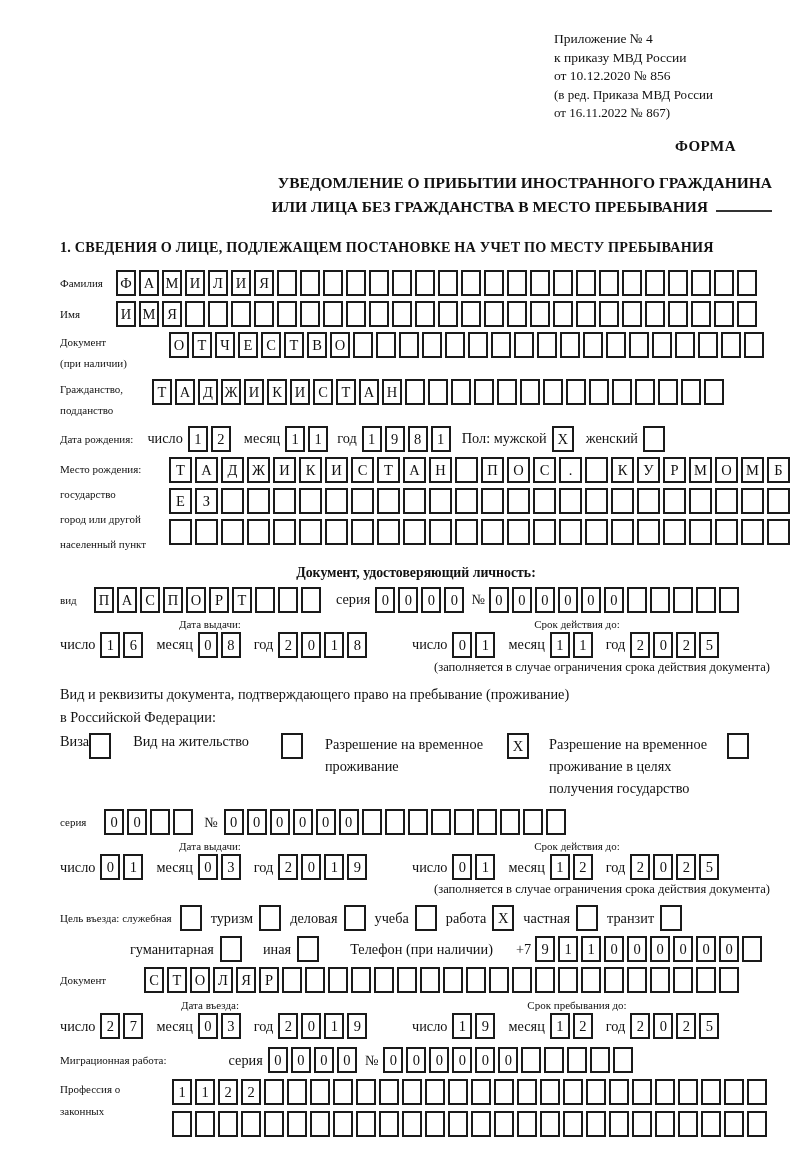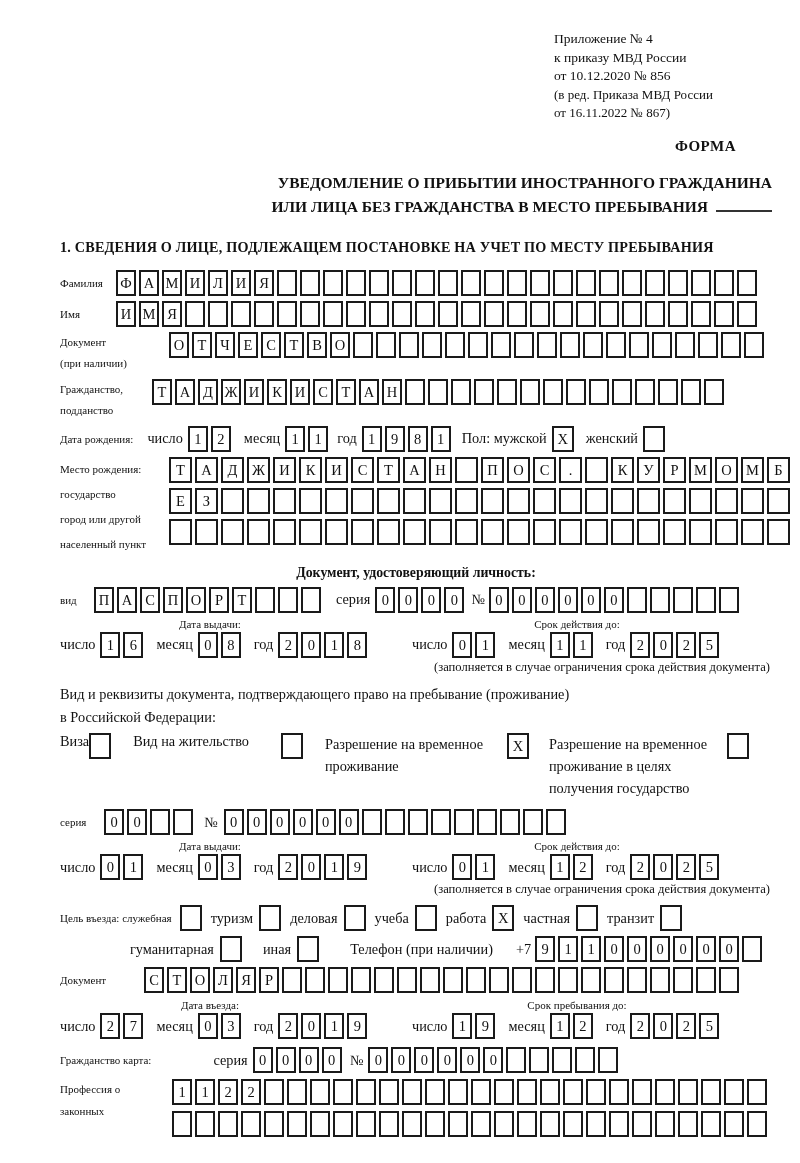--- a/index.html
+++ b/index.html
@@ -642,21 +642,21 @@
               <span class="cell">2</span>
               <span class="cell">0</span>
               <span class="cell">2</span>
               <span class="cell">5</span>
             </span>
         </span>
       </div>
     </div>
 
     <div class="frow" style="margin-top:8px">
-      <span class="lbl">Гражданство карта:</span>
+      <span class="lbl">Миграционная работа:</span>
       <span class="dlbl" style="margin-left:62px">серия</span>
       <span class="cells">
           <span class="cell">0</span>
           <span class="cell">0</span>
           <span class="cell">0</span>
           <span class="cell">0</span>
         </span>
       <span class="dlbl" style="margin:0 5px 0 5px">№</span>
       <span class="cells">
           <span class="cell">0</span>

